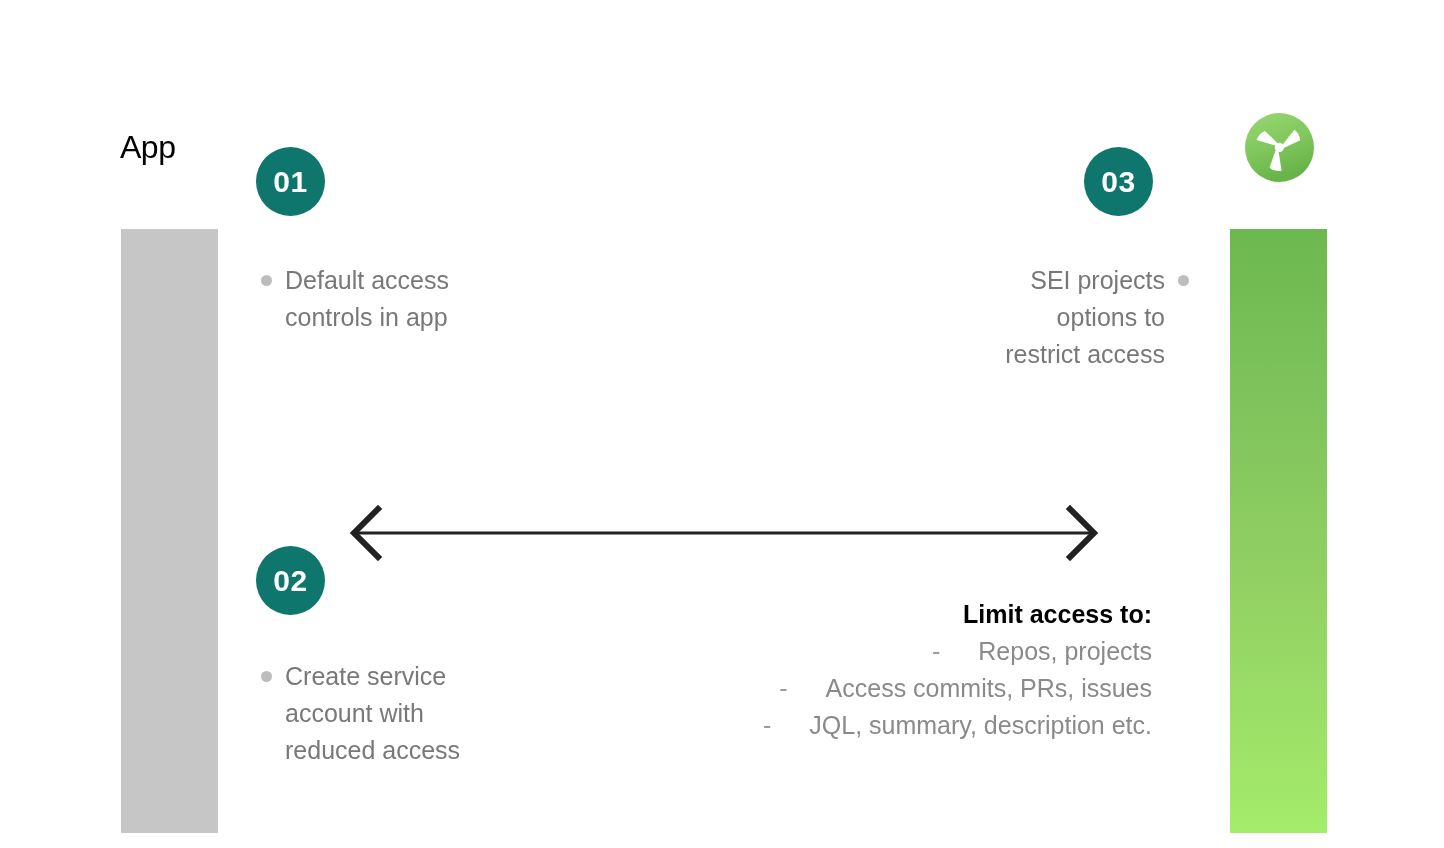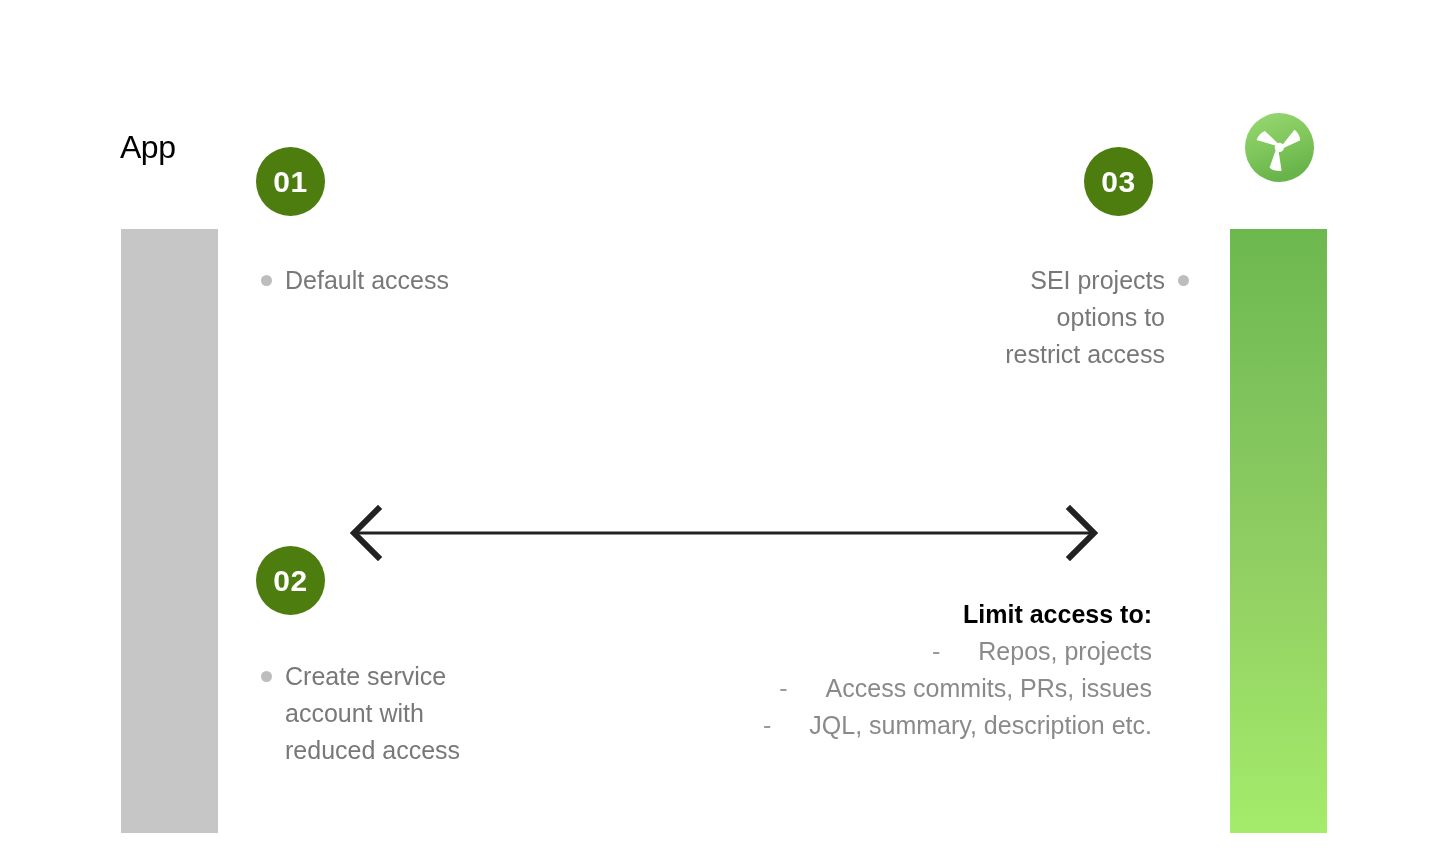--- a/index.html
+++ b/index.html
@@ -57,21 +57,21 @@
     height: 71px;
   }
   .logo svg { display: block; width: 71px; height: 71px; }
 
   
   .badge {
     position: absolute;
     width: 69px;
     height: 69px;
     border-radius: 50%;
-    background: #4d7c0f;
+    background: #0f766e;
     color: #ffffff;
     font-size: 30px;
     font-weight: bold;
     display: flex;
     align-items: center;
     justify-content: center;
     letter-spacing: 0.5px;
   }
   .badge-01 { left: 256px; top: 147px; }
   .badge-03 { left: 1084px; top: 147px; }
@@ -180,20 +180,21 @@
         <path d="M34.2 36.8 L37.6 58.8 C35.5 59.1 33.4 59.0 31.3 58.5 C29.1 58.0 27.2 57.1 25.5 55.8 L32.0 37.2 Z"></path>
         <path d="M32.8 33.9 L12.5 28.1 C13.2 26.1 14.3 24.3 15.7 22.7 C17.2 21.0 18.9 19.8 20.9 18.9 L34.5 32.0 Z"></path>
         <circle cx="35.3" cy="35.4" r="4.6"></circle>
       </g>
     </svg>
   </div>
 
   <div class="badge badge-01">01</div>
   <div class="blk blk-left blk-01">
     <div class="line"><span class="dot"></span><span>Default access</span></div>
+    <div class="line indent">controls in app</div>
   </div>
 
   <div class="badge badge-02">02</div>
   <div class="blk blk-left blk-02">
     <div class="line"><span class="dot"></span><span>Create service</span></div>
     <div class="line indent">account with</div>
     <div class="line indent">reduced access</div>
   </div>
 
   <div class="badge badge-03">03</div>

